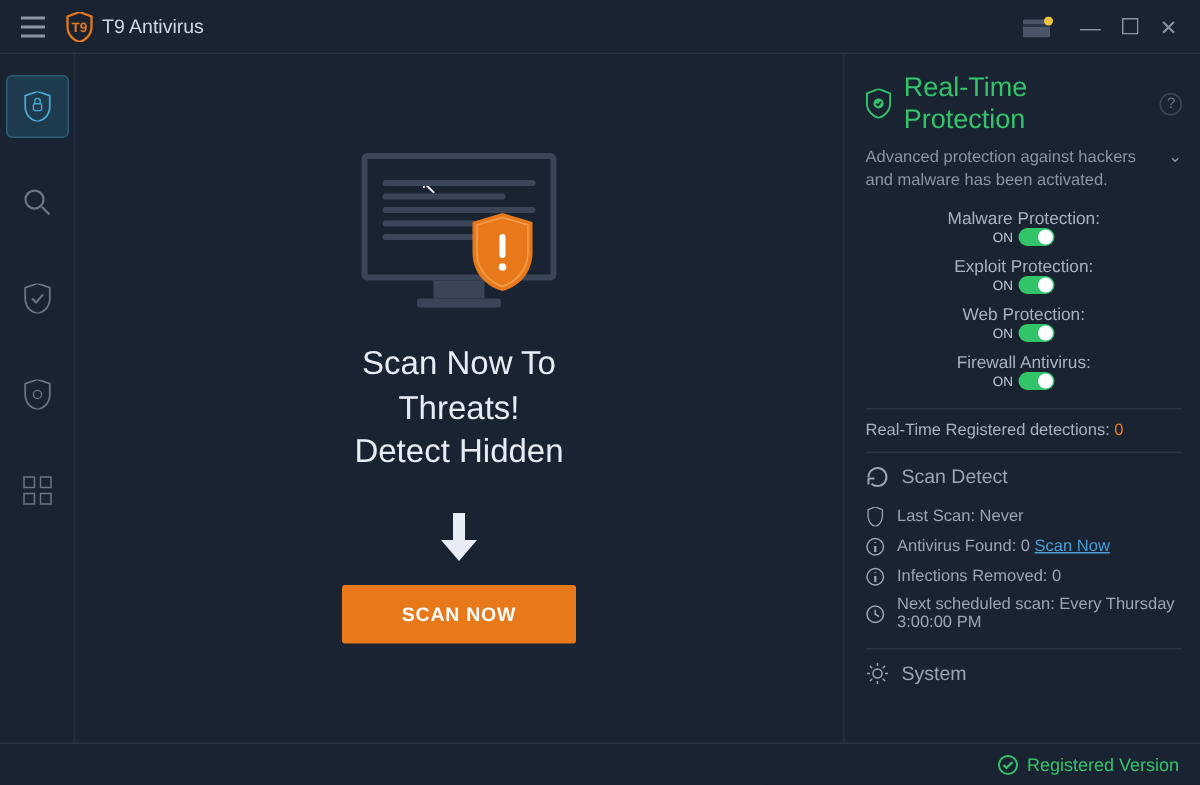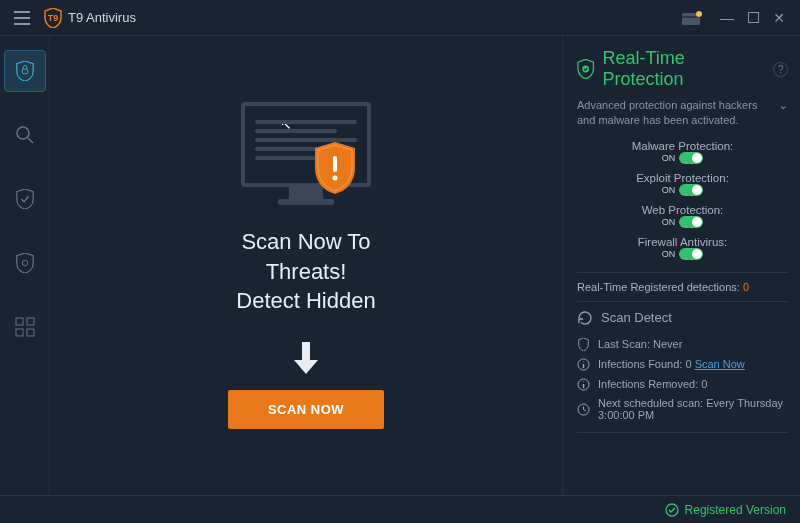--- a/index.html
+++ b/index.html
@@ -219,39 +219,46 @@
           <path d="M6.5 0 L12 2 V7 C12 11 9.5 14 6.5 15 C3.5 14 1 11 1 7 V2 Z" fill="none" stroke="#9aa5b5"></path>
         </svg>
       <span><span>Last Scan:</span> <span>Never</span></span>
     </div>
     <div class="status-row">
       <svg class="ic" viewBox="0 0 13 13">
           <circle cx="6.5" cy="6.5" r="5.5" fill="none" stroke="#9aa5b5"></circle>
           <line x1="6.5" y1="3.5" x2="6.5" y2="4" stroke="#9aa5b5" stroke-width="1.5"></line>
           <line x1="6.5" y1="6" x2="6.5" y2="10" stroke="#9aa5b5" stroke-width="1.5"></line>
         </svg>
-      <span><span>Infections Found:</span> <span>0</span> <span class="link">Scan Now</span></span>
+      <span><span>Antivirus Found:</span> <span>0</span> <span class="link">Scan Now</span></span>
     </div>
     <div class="status-row">
       <svg class="ic" viewBox="0 0 13 13">
           <circle cx="6.5" cy="6.5" r="5.5" fill="none" stroke="#9aa5b5"></circle>
           <line x1="6.5" y1="3.5" x2="6.5" y2="4" stroke="#9aa5b5" stroke-width="1.5"></line>
           <line x1="6.5" y1="6" x2="6.5" y2="10" stroke="#9aa5b5" stroke-width="1.5"></line>
         </svg>
       <span><span>Infections Removed:</span> <span>0</span></span>
     </div>
     <div class="status-row">
       <svg class="ic" viewBox="0 0 13 13">
           <circle cx="6.5" cy="6.5" r="5.5" fill="none" stroke="#9aa5b5"></circle>
           <path d="M6.5 3.5 V6.5 L9 8" fill="none" stroke="#9aa5b5"></path>
         </svg>
       <span><span>Next scheduled scan:</span> <span>Every Thursday 3:00:00 PM</span></span>
     </div>
     <div class="divider"></div>
 
+    <div class="status-hdr">
+      <svg width="16" height="16" viewBox="0 0 16 16">
+          <circle cx="8" cy="8" r="3" fill="none" stroke="#9aa5b5"></circle>
+          <path d="M8 1 V3 M8 13 V15 M1 8 H3 M13 8 H15 M3 3 L4.5 4.5 M11.5 11.5 L13 13 M3 13 L4.5 11.5 M11.5 4.5 L13 3" stroke="#9aa5b5"></path>
+        </svg>
+      <span class="t">System</span>
+    </div>
   </div>
 </div>
 
 <div class="footer">
   <svg width="14" height="14" viewBox="0 0 14 14">
       <circle cx="7" cy="7" r="6" fill="none" stroke="#33c46b" stroke-width="1.3"></circle>
       <path d="M4 7 L6 9 L10 5" fill="none" stroke="#33c46b" stroke-width="1.5"></path>
     </svg>
   <span>Registered Version</span>
 </div>

